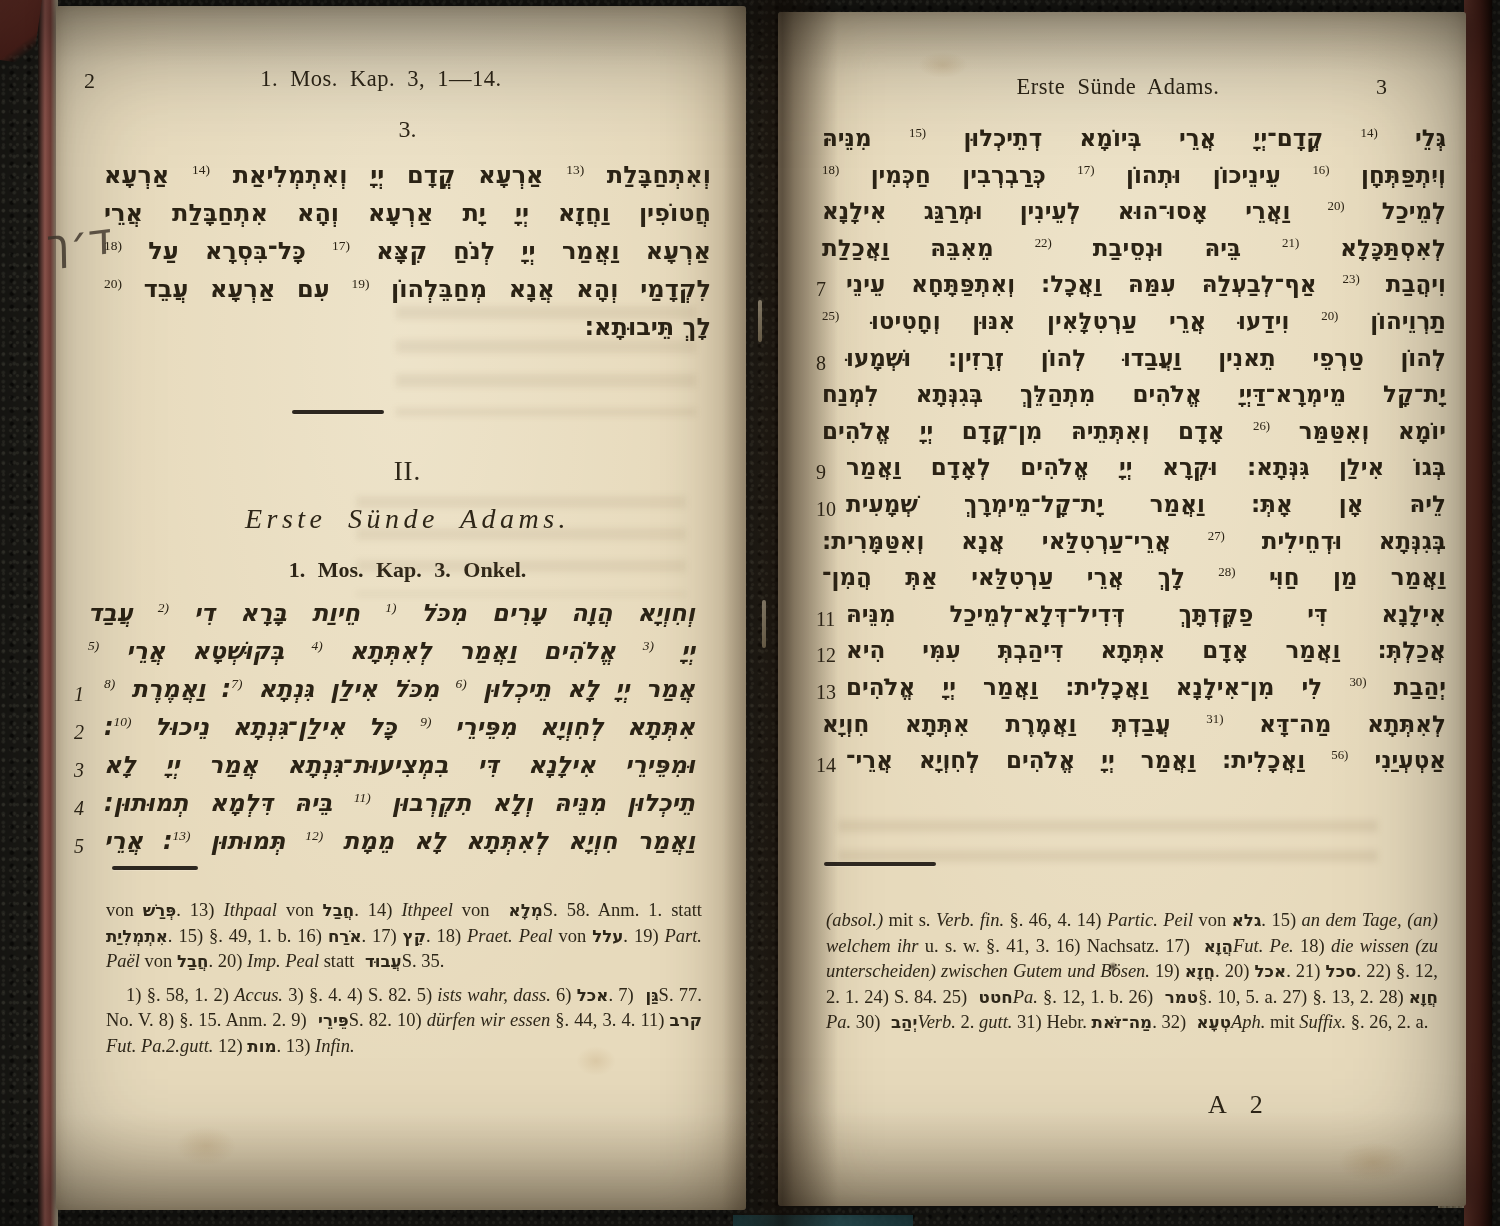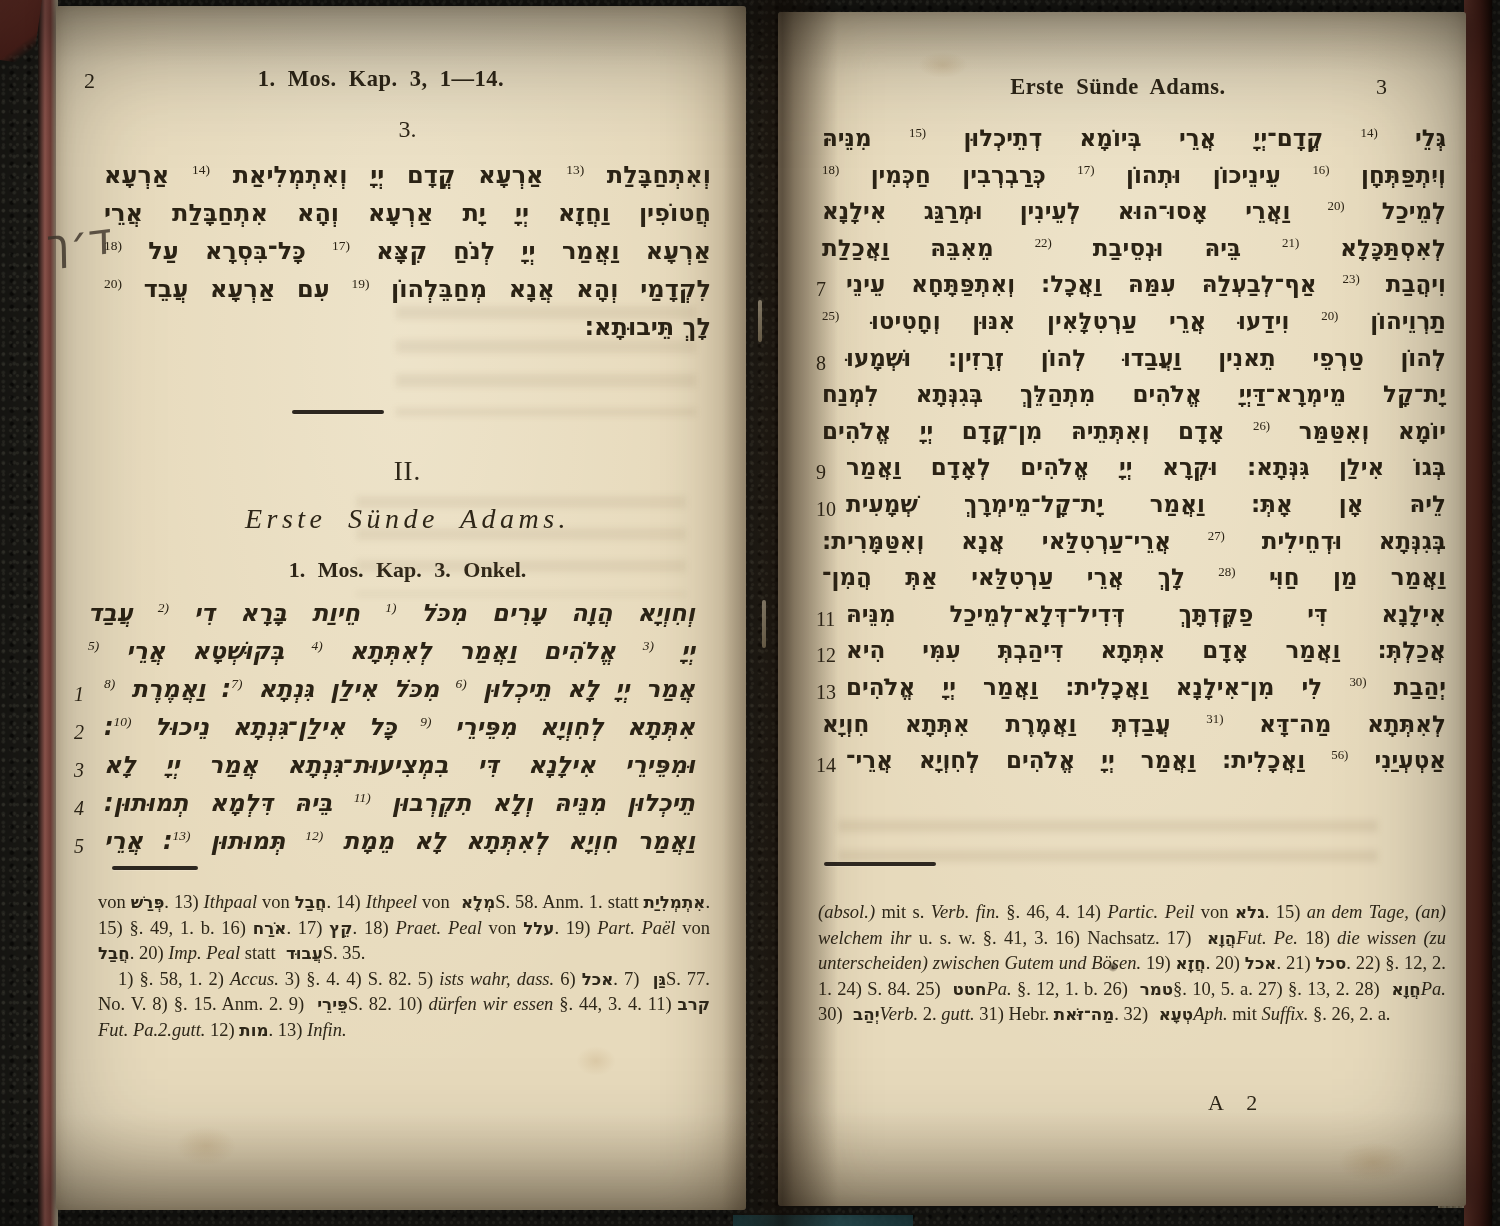--- a/index.html
+++ b/index.html
@@ -35,21 +35,21 @@
   .page.right{left:778px;top:12px;width:688px;height:1194px;
     box-shadow:inset 50px 0 80px -38px rgba(72,52,26,.55), inset -8px 0 18px -8px rgba(120,90,55,.3), 0 0 26px rgba(0,0,0,.65);}
   .gutter{position:absolute;left:722px;top:0;width:116px;height:1226px;z-index:5;pointer-events:none;
     background:linear-gradient(to right,transparent,rgba(30,18,8,.42) 42%,rgba(22,12,5,.55) 52%,rgba(30,18,8,.38) 62%,transparent);}
 
   .spot{position:absolute;border-radius:50%;pointer-events:none;}
   .smudge{position:absolute;filter:blur(3px);pointer-events:none;}
 
   
   .pagenum{position:absolute;font-size:22px;letter-spacing:1px;}
-  .runhead{position:absolute;text-align:center;font-size:22.5px;word-spacing:6px;letter-spacing:.5px;font-weight:bold;}
+  .runhead{position:absolute;text-align:center;font-size:22.5px;word-spacing:6px;letter-spacing:.5px;}
   .secnum{position:absolute;text-align:center;font-size:24px;}
   .secnum.roman{font-weight:normal;font-size:27px;letter-spacing:1px;}
   .sec-title{position:absolute;text-align:center;font-style:italic;font-size:28px;letter-spacing:4.5px;word-spacing:10px;}
   .sec-sub{position:absolute;text-align:center;font-weight:bold;font-size:22px;word-spacing:7px;}
   .rule{position:absolute;height:4px;background:#2d2720;border-radius:2px;box-shadow:0 1px 0 rgba(255,248,230,.25);}
 
   .hebrew{position:absolute;direction:rtl;}
   .hebrew .tline{position:relative;direction:rtl;text-align:justify;text-align-last:justify;
     font-family:"DejaVu Sans",sans-serif;font-weight:700;color:#2b2315;}
   .block1 .tline,.block2 .tline{height:38px;line-height:38px;font-size:24px;}
@@ -59,25 +59,25 @@
   .tline.numbered{padding-left:16px;}
   .verse{position:absolute;top:5px;direction:ltr;font-family:"Liberation Serif",serif;font-weight:normal;font-size:20px;color:#2e2618;}
   .block2 .verse{left:-14px;}
   .rblock .verse{left:-6px;}
   .rblock .tline.numbered{padding-left:24px;}
 
   .margin-note{position:absolute;font-family:"DejaVu Sans",sans-serif;font-size:44px;color:#4a4034;
     transform:rotate(-7deg) skewX(-6deg);opacity:.85;}
 
   .footnotes{position:absolute;font-size:18.5px;line-height:25.6px;text-align:justify;color:#2e2719;}
-  .footnotes p{margin:0;}
+  .footnotes p{margin:8px;}
   .footnotes p + p{text-indent:20px;}
   .footnotes .hb{font-size:90%;}
   .hb{font-family:"DejaVu Sans",sans-serif;font-weight:700;unicode-bidi:isolate;}
-  .signature{position:absolute;font-size:22px;letter-spacing:9px;}
+  .signature{position:absolute;font-size:26px;letter-spacing:9px;}
 </style>
 </head>
 <body>
 
 <div class="scene">
 
   <div class="left-edge"></div>
   <div class="corner-red"></div>
   <div class="page-stack"></div>
   <div class="cover-edge"></div>

